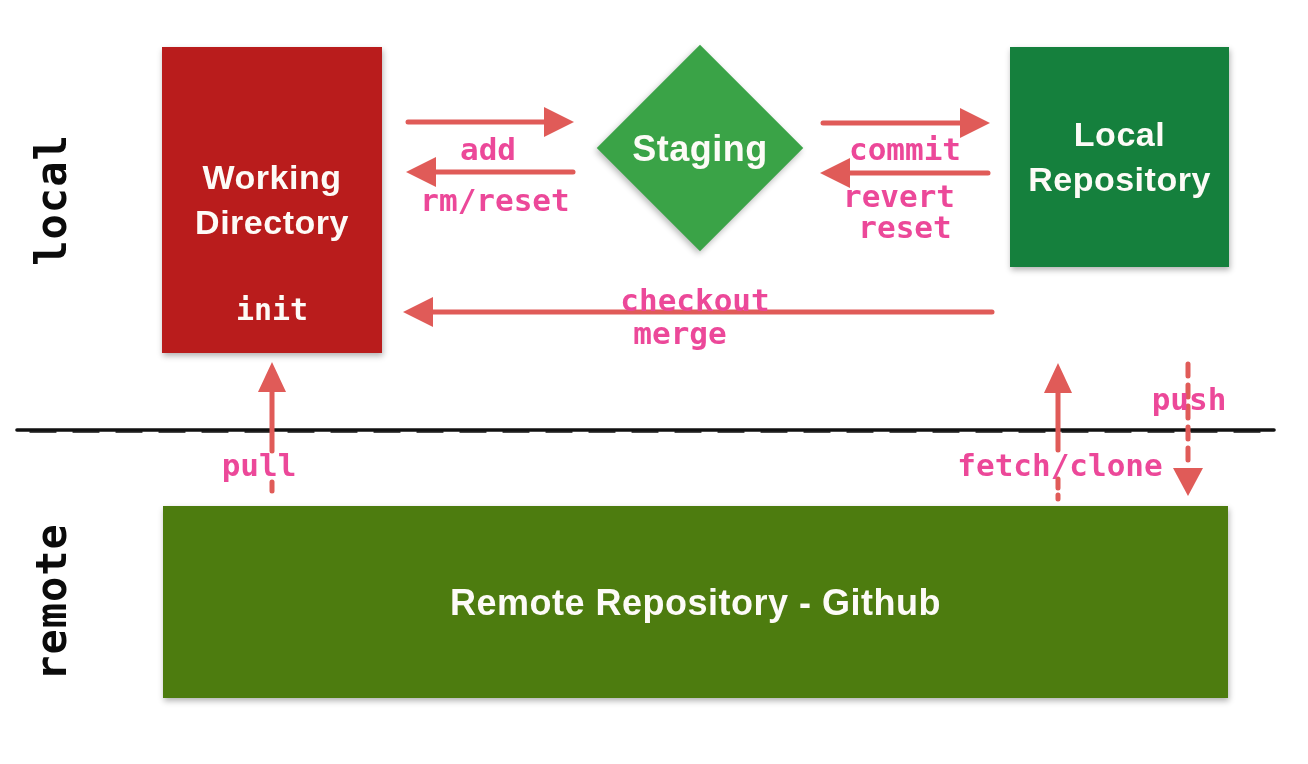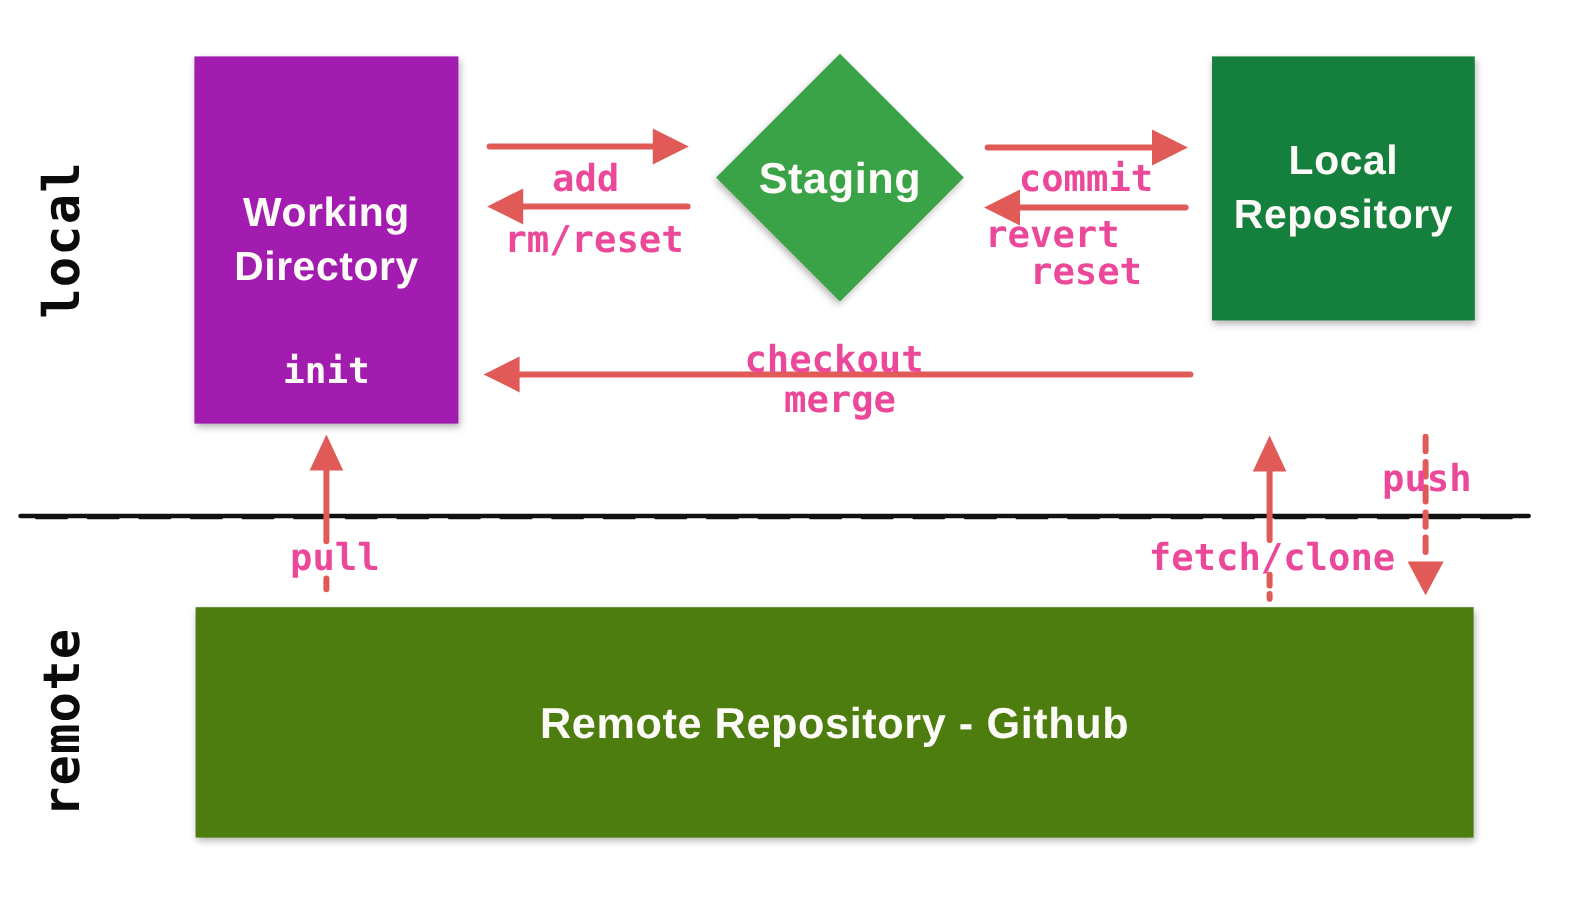--- a/index.html
+++ b/index.html
@@ -36,21 +36,21 @@
   }
   .box-title {
     font-weight: 700;
     font-size: 34px;
     line-height: 45px;
     text-align: center;
     letter-spacing: 0.5px;
   }
   .wd-box {
     left: 162px; top: 47px; width: 220px; height: 306px;
-    background: #a21caf;
+    background: #b91c1c;
     display: flex; align-items: center; justify-content: center;
   }
   .lr-box {
     left: 1010px; top: 47px; width: 219px; height: 220px;
     background: #15803d;
     display: flex; align-items: center; justify-content: flex-start;
   }
   .init-label {
     position: absolute;
     left: 0; bottom: 26px; width: 100%;
@@ -162,21 +162,21 @@
     <div class="box-title">Local Repository</div>
   </div>
 
   <div class="node remote-box">
     <div class="box-title">Remote Repository - Github</div>
   </div>
 
   <div class="cmd" style="left:488px; top:149px;">add</div>
   <div class="cmd" style="left:905px; top:149px;">commit</div>
   <div class="cmd" style="left:495px; top:200px;">rm/reset</div>
-  <div class="cmd" style="left:877px; top:196px;">revert</div>
+  <div class="cmd" style="left:899px; top:196px;">revert</div>
   <div class="cmd" style="left:905px; top:227px;">reset</div>
   <div class="cmd" style="left:695px; top:300px;">checkout</div>
-  <div class="cmd" style="left:700px; top:333px;">merge</div>
-  <div class="cmd" style="left:279px; top:465px;">pull</div>
+  <div class="cmd" style="left:680px; top:333px;">merge</div>
+  <div class="cmd" style="left:259px; top:465px;">pull</div>
   <div class="cmd" style="left:1060px; top:465px;">fetch/clone</div>
   <div class="cmd" style="left:1189px; top:399px;">push</div>
 
 </div>
 
 </body></html>

